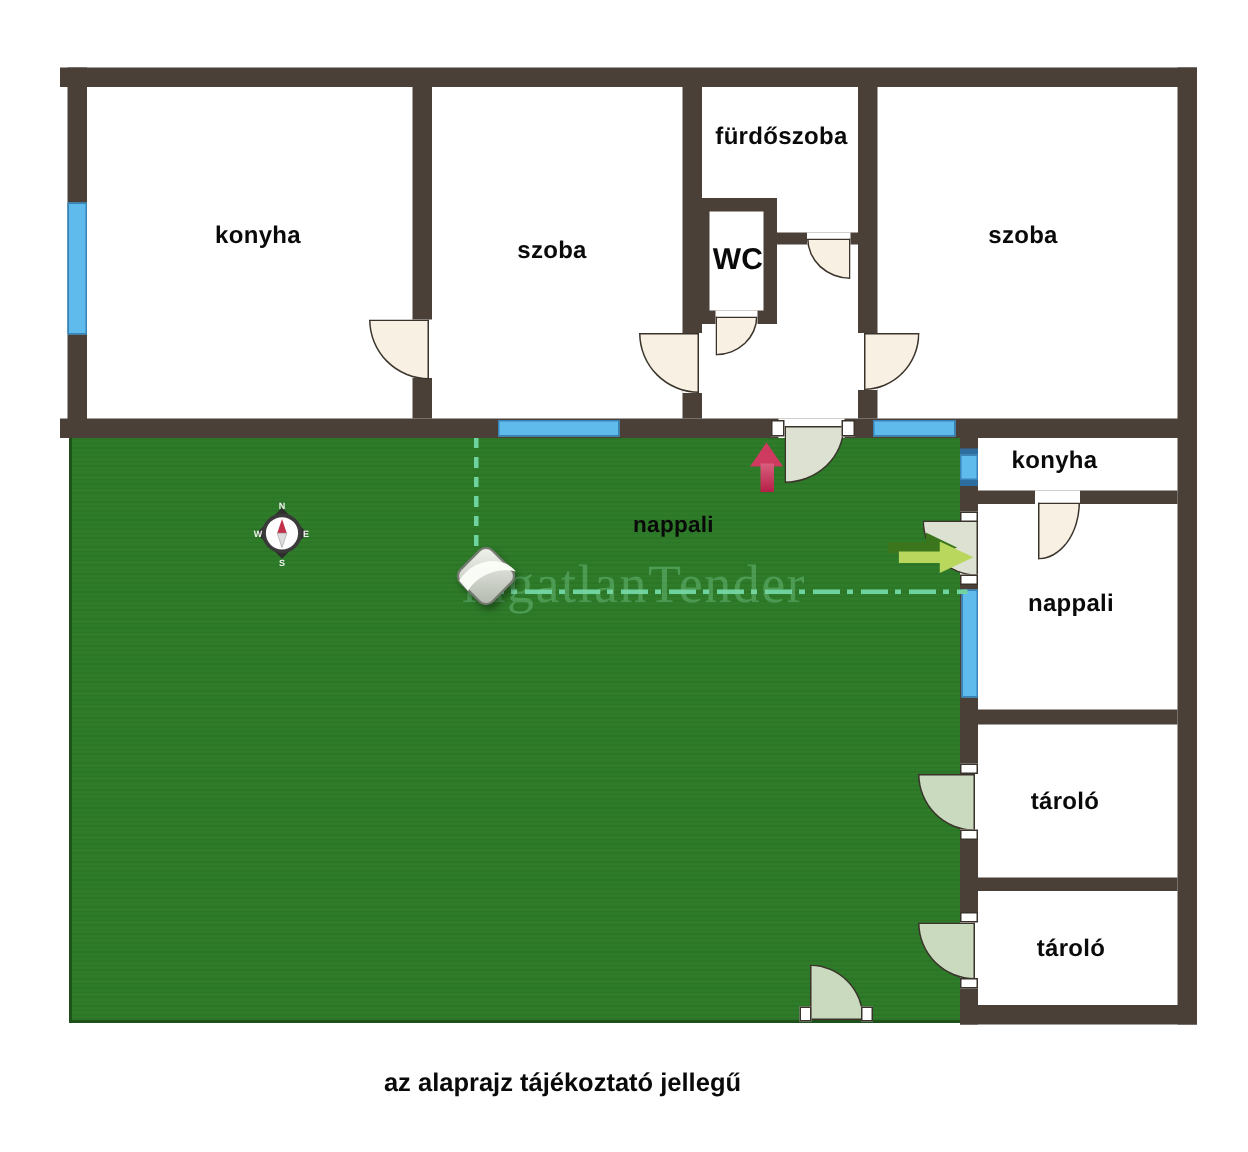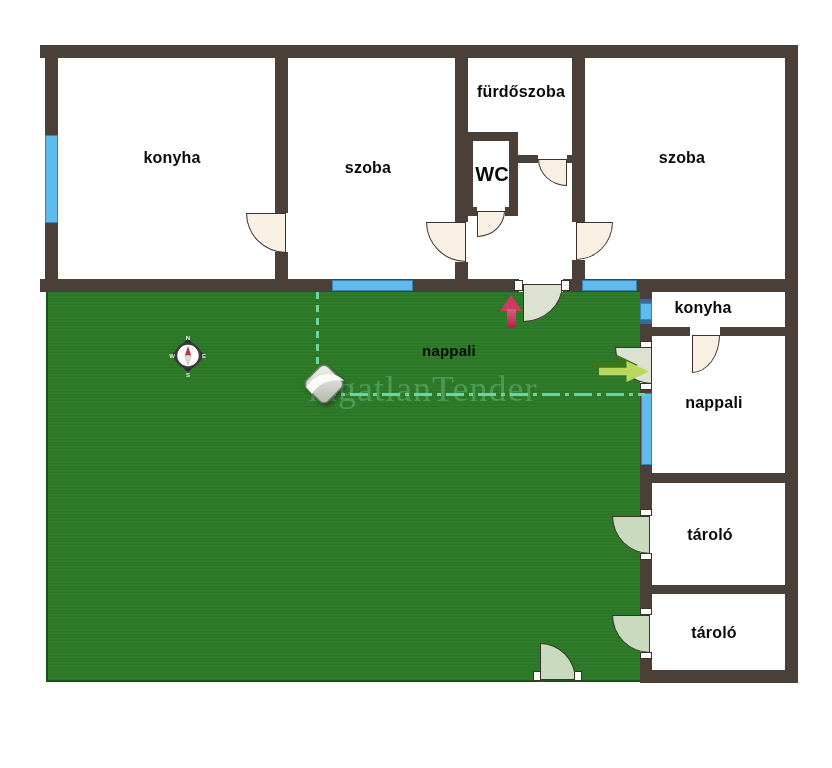--- a/index.html
+++ b/index.html
@@ -148,14 +148,15 @@
   <div class="abs room-label" style="left:368px;top:168px;">szoba</div>
   <div class="abs room-label" style="left:521px;top:92px;">fürdőszoba</div>
   <div class="abs room-label big" style="left:492px;top:174px;">WC</div>
   <div class="abs room-label" style="left:682px;top:158px;">szoba</div>
   <div class="abs room-label" style="left:703px;top:308px;">konyha</div>
   <div class="abs room-label" style="left:714px;top:403px;">nappali</div>
   <div class="abs room-label" style="left:710px;top:535px;">tároló</div>
   <div class="abs room-label" style="left:714px;top:633px;">tároló</div>
   <div class="abs room-label" style="left:449px;top:350px;font-size:15px;">nappali</div>
 
+  <div class="abs note" style="left:230px;top:712px;width:290px;">az alaprajz tájékoztató jellegű</div>
 
 </div>
 
 </body></html>

